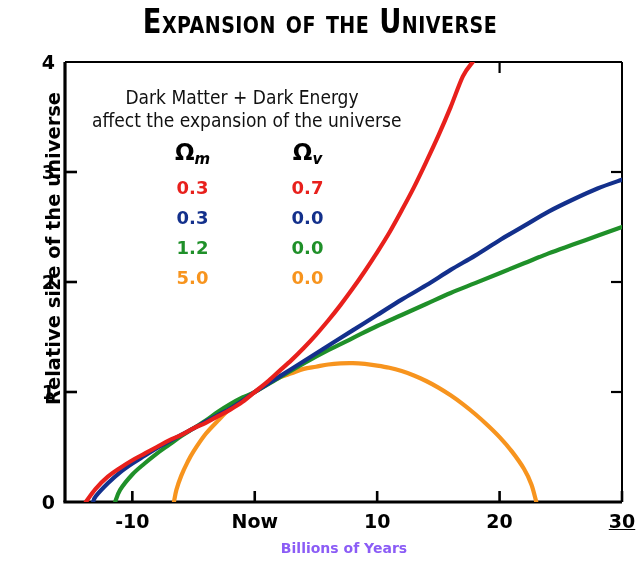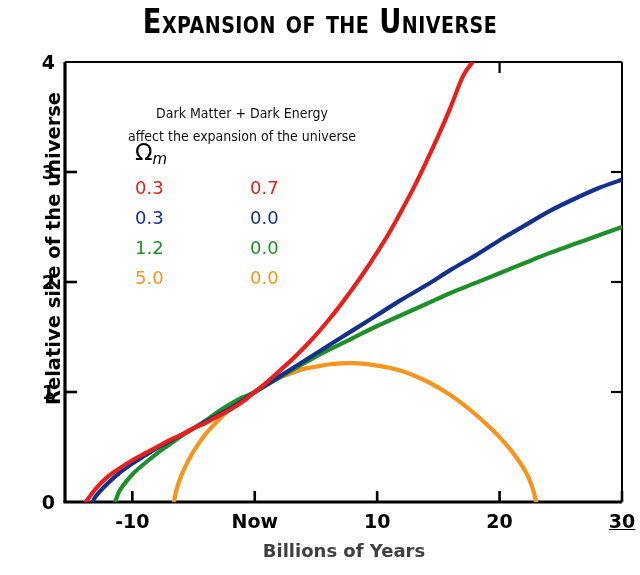--- a/index.html
+++ b/index.html
@@ -62,22 +62,22 @@
     white-space: nowrap;
   }
   #xlabel {
     position: absolute;
     left: 65px;
     top: 540px;
     width: 558px;
     text-align: center;
     font-family: "DejaVu Sans", sans-serif;
     font-weight: bold;
-    font-size: 18px;
-    color: #404040;
+    font-size: 14px;
+    color: #8b5cf6;
     white-space: nowrap;
   }
 
   .xtick-label {
     position: absolute;
     font-family: "DejaVu Sans", sans-serif;
     font-weight: bold;
     font-size: 19px;
     color: #000000;
     text-align: center;
@@ -96,40 +96,40 @@
   }
 
   
   #annotation {
     position: absolute;
     left: 92px;
     top: 86px;
     width: 300px;
     text-align: center;
     font-family: "DejaVu Sans Condensed", "DejaVu Sans", sans-serif;
-    font-size: 14px;
+    font-size: 19px;
     color: #111111;
     line-height: 23px;
     white-space: nowrap;
-    margin-top: 16px;
   }
   #legend-table {
     position: absolute;
     left: 135px;
     top: 138px;
     width: 230px;
   }
   .legend-head-row, .legend-row {
     display: flex;
     width: 100%;
   }
   .legend-cell {
     width: 50%;
-    font-family: "DejaVu Sans", sans-serif;
-    font-weight: normal;
+    text-align: center;
+    font-family: "DejaVu Sans", sans-serif;
+    font-weight: bold;
     font-size: 19px;
     line-height: 30px;
     white-space: nowrap;
   }
   .legend-head-row .legend-cell {
     font-size: 23px;
     line-height: 28px;
   }
   .legend-head-row .legend-cell .sub {
     font-size: 15px;
@@ -201,20 +201,23 @@
   <div id="annotation">
     <div>Dark Matter + Dark Energy</div>
     <div>affect the expansion of the universe</div>
   </div>
 
   <div id="legend-table">
     <div class="legend-head-row">
       <div class="legend-cell">
         <span>Ω</span><span class="sub">m</span>
       </div>
+      <div class="legend-cell">
+        <span>Ω</span><span class="sub">v</span>
+      </div>
     </div>
     <div id="legend-rows">
         <div class="legend-row">
           <div class="legend-cell" style="color: rgb(232, 32, 28);">0.3</div>
           <div class="legend-cell" style="color: rgb(232, 32, 28);">0.7</div>
         </div>
         <div class="legend-row">
           <div class="legend-cell" style="color: rgb(19, 48, 140);">0.3</div>
           <div class="legend-cell" style="color: rgb(19, 48, 140);">0.0</div>
         </div>

